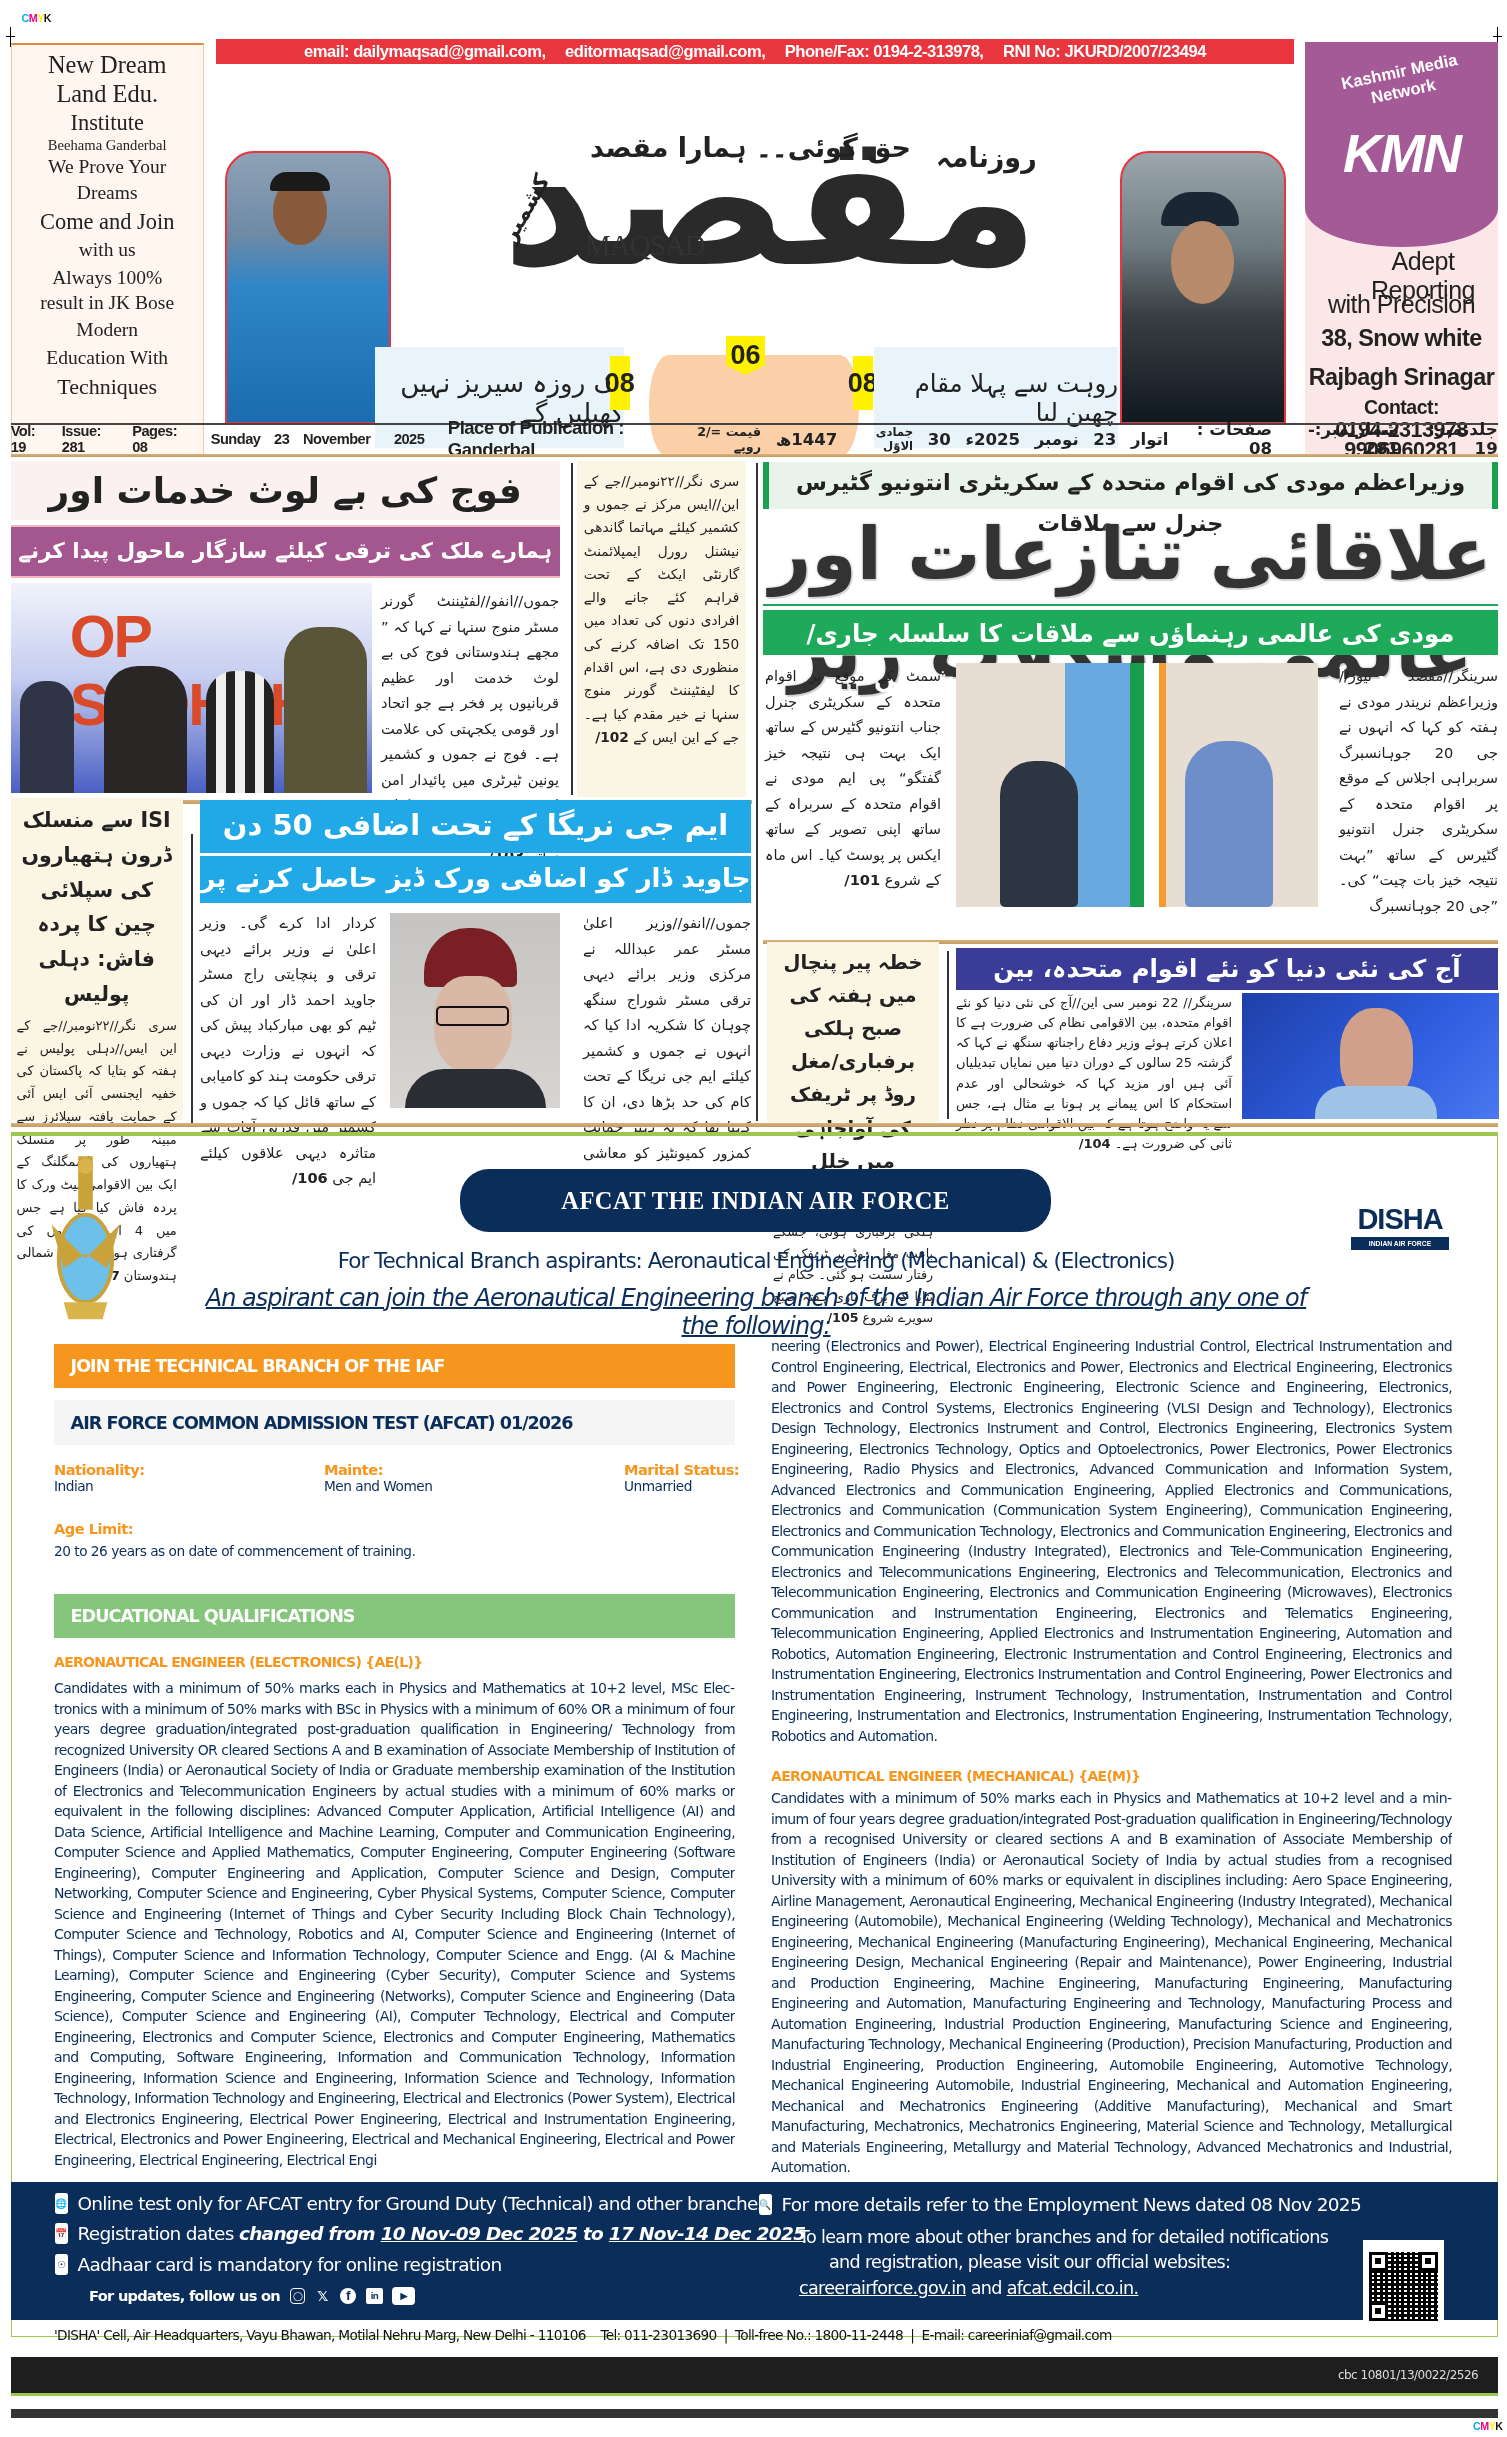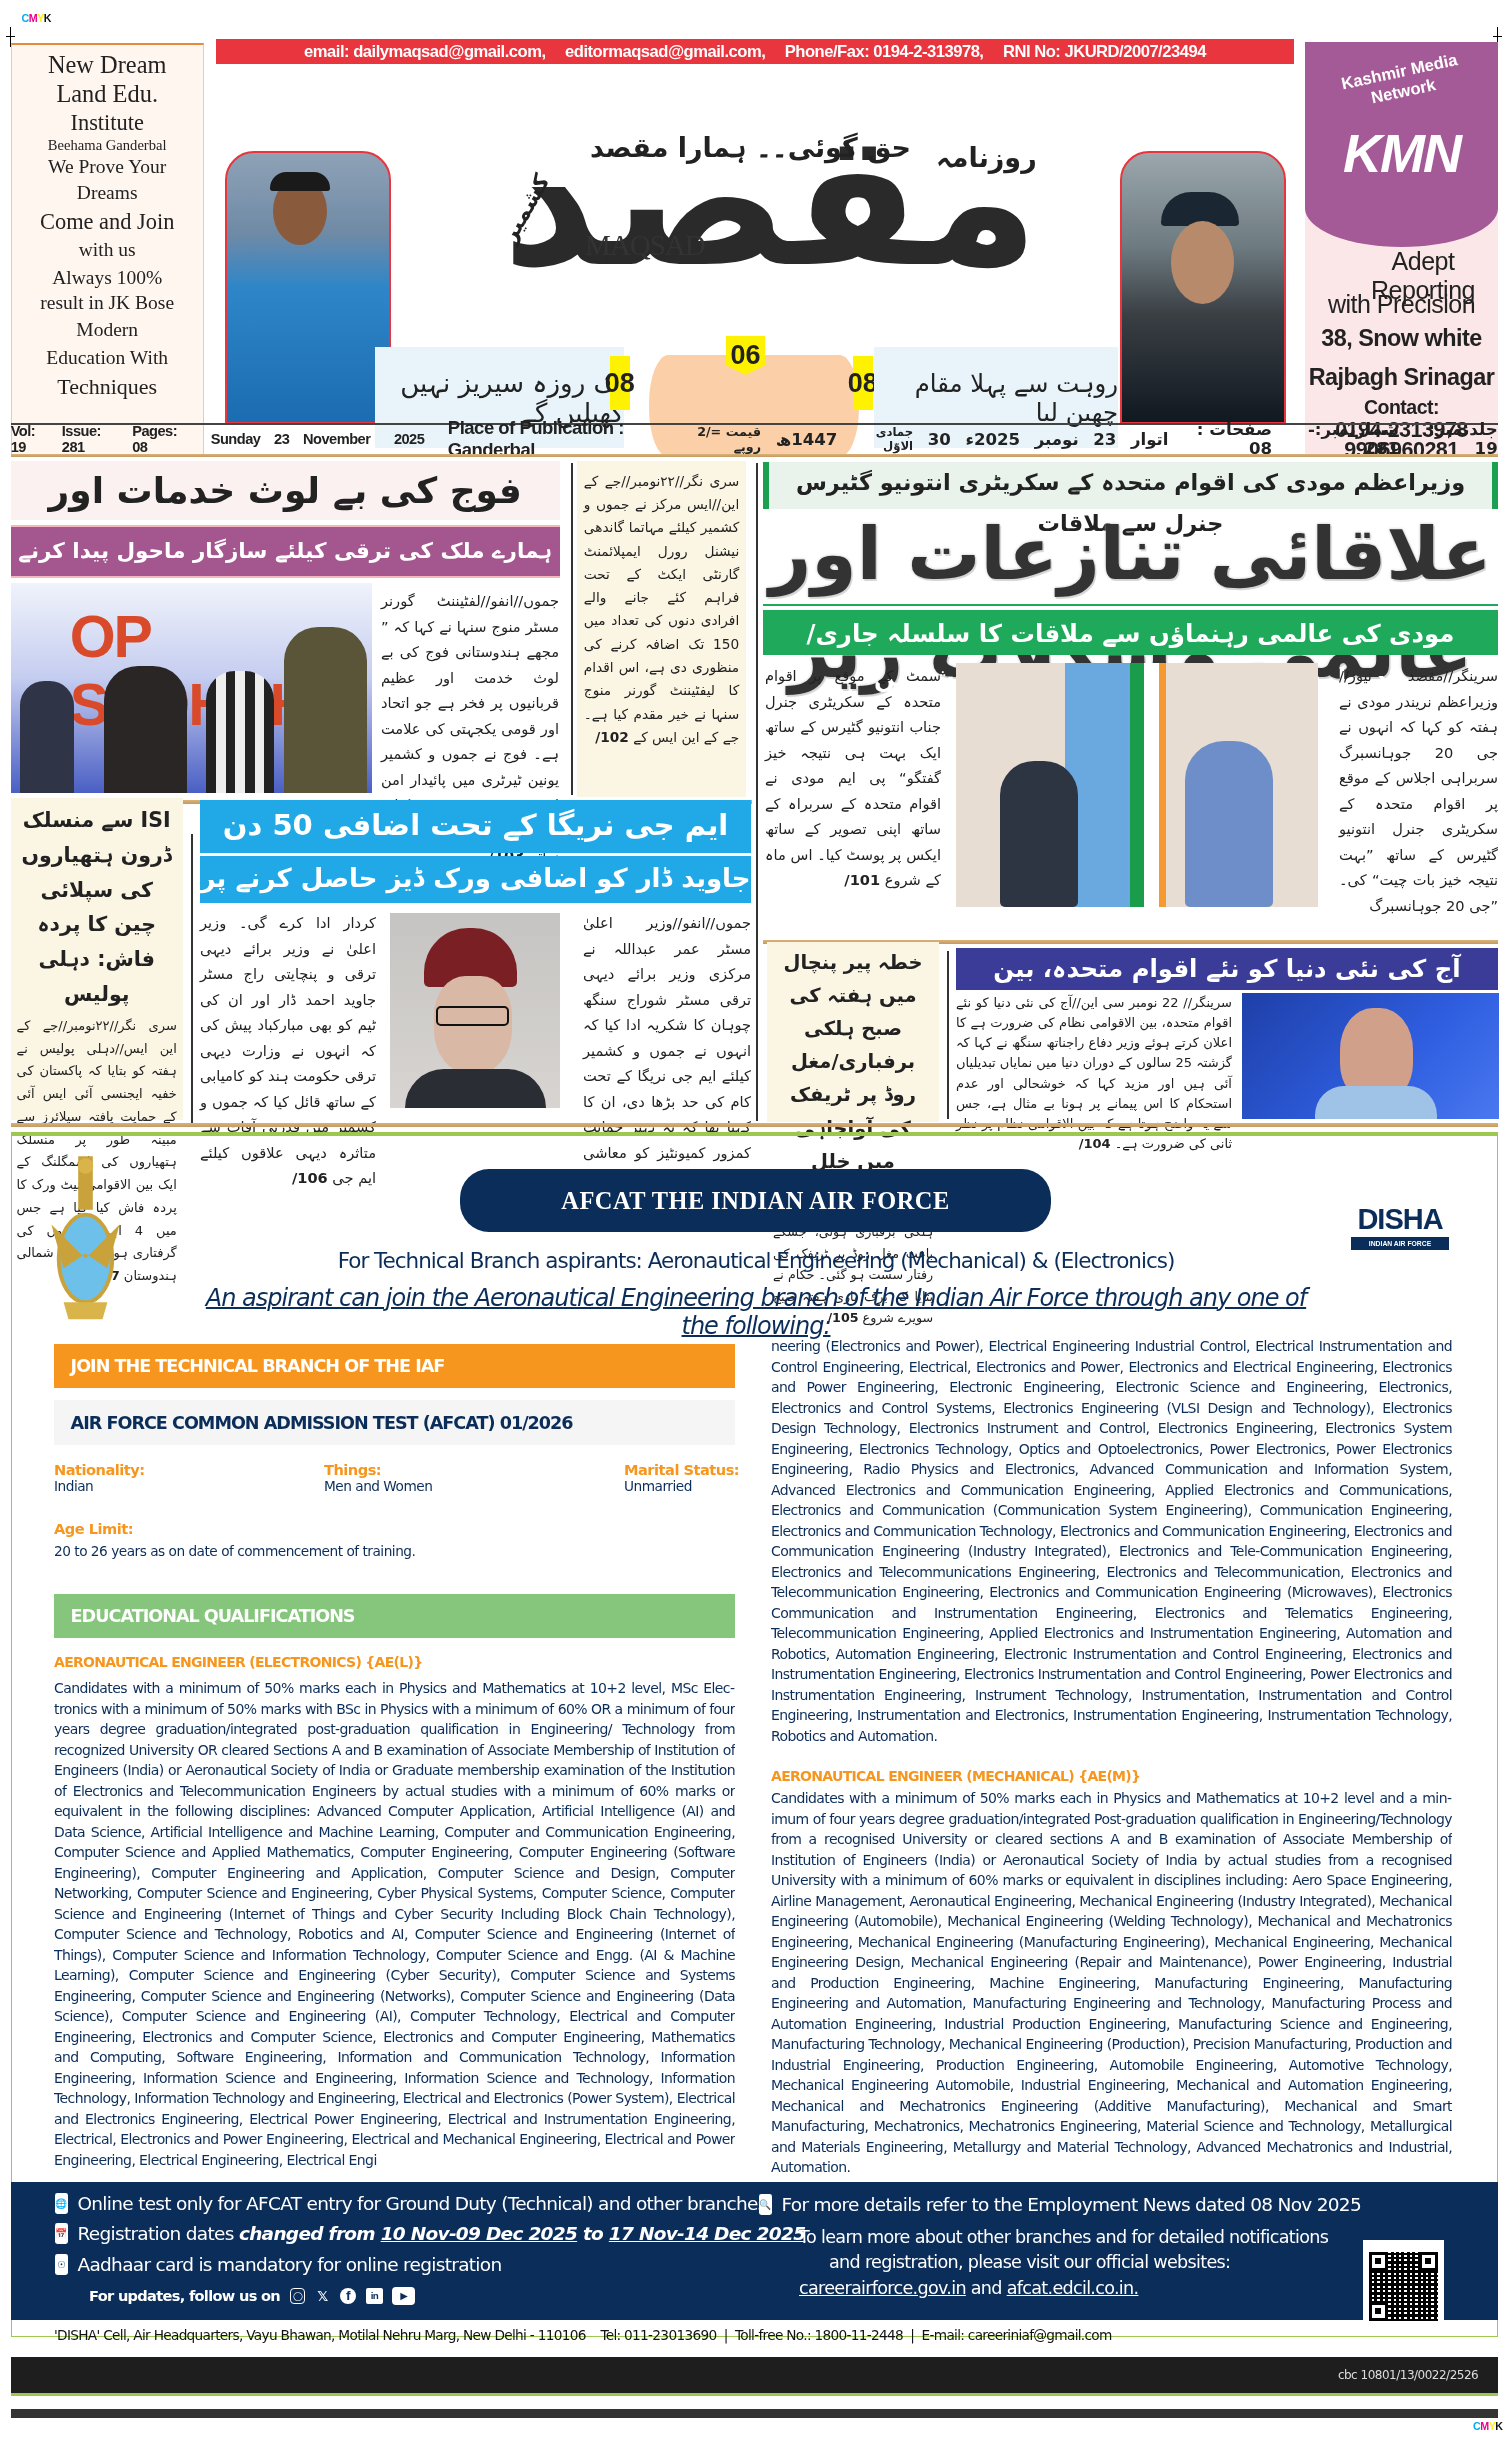--- a/index.html
+++ b/index.html
@@ -296,21 +296,21 @@
 <div class="abs ad-sub2">An aspirant can join the Aeronautical Engineering branch of the Indian Air Force through any one of the following:</div>
 
 <div class="abs orange-bar">JOIN THE TECHNICAL BRANCH OF THE IAF</div>
 <div class="abs gray-bar">AIR FORCE COMMON ADMISSION TEST (AFCAT) 01/2026</div>
 
 <div class="abs" style="left:54px; top:1461px;">
   <div class="lbl-orange">Nationality:</div>
   <div class="val-navy">Indian</div>
 </div>
 <div class="abs" style="left:324px; top:1461px;">
-  <div class="lbl-orange">Things:</div>
+  <div class="lbl-orange">Mainte:</div>
   <div class="val-navy">Men and Women</div>
 </div>
 <div class="abs" style="left:624px; top:1461px;">
   <div class="lbl-orange">Marital Status:</div>
   <div class="val-navy">Unmarried</div>
 </div>
 <div class="abs" style="left:54px; top:1520px;">
   <div class="lbl-orange">Age Limit:</div>
   <div class="val-navy" style="margin-top:5.9px;">20 to 26 years as on date of commencement of training.</div>
 </div>

